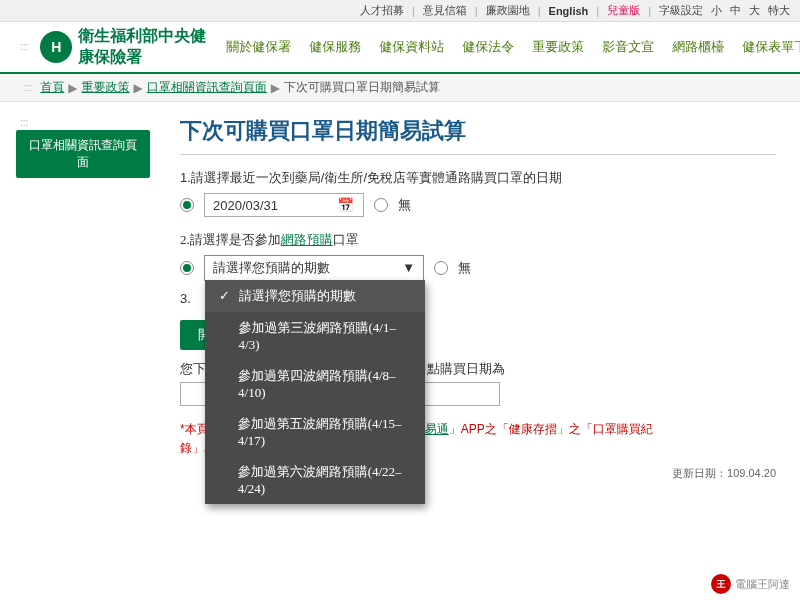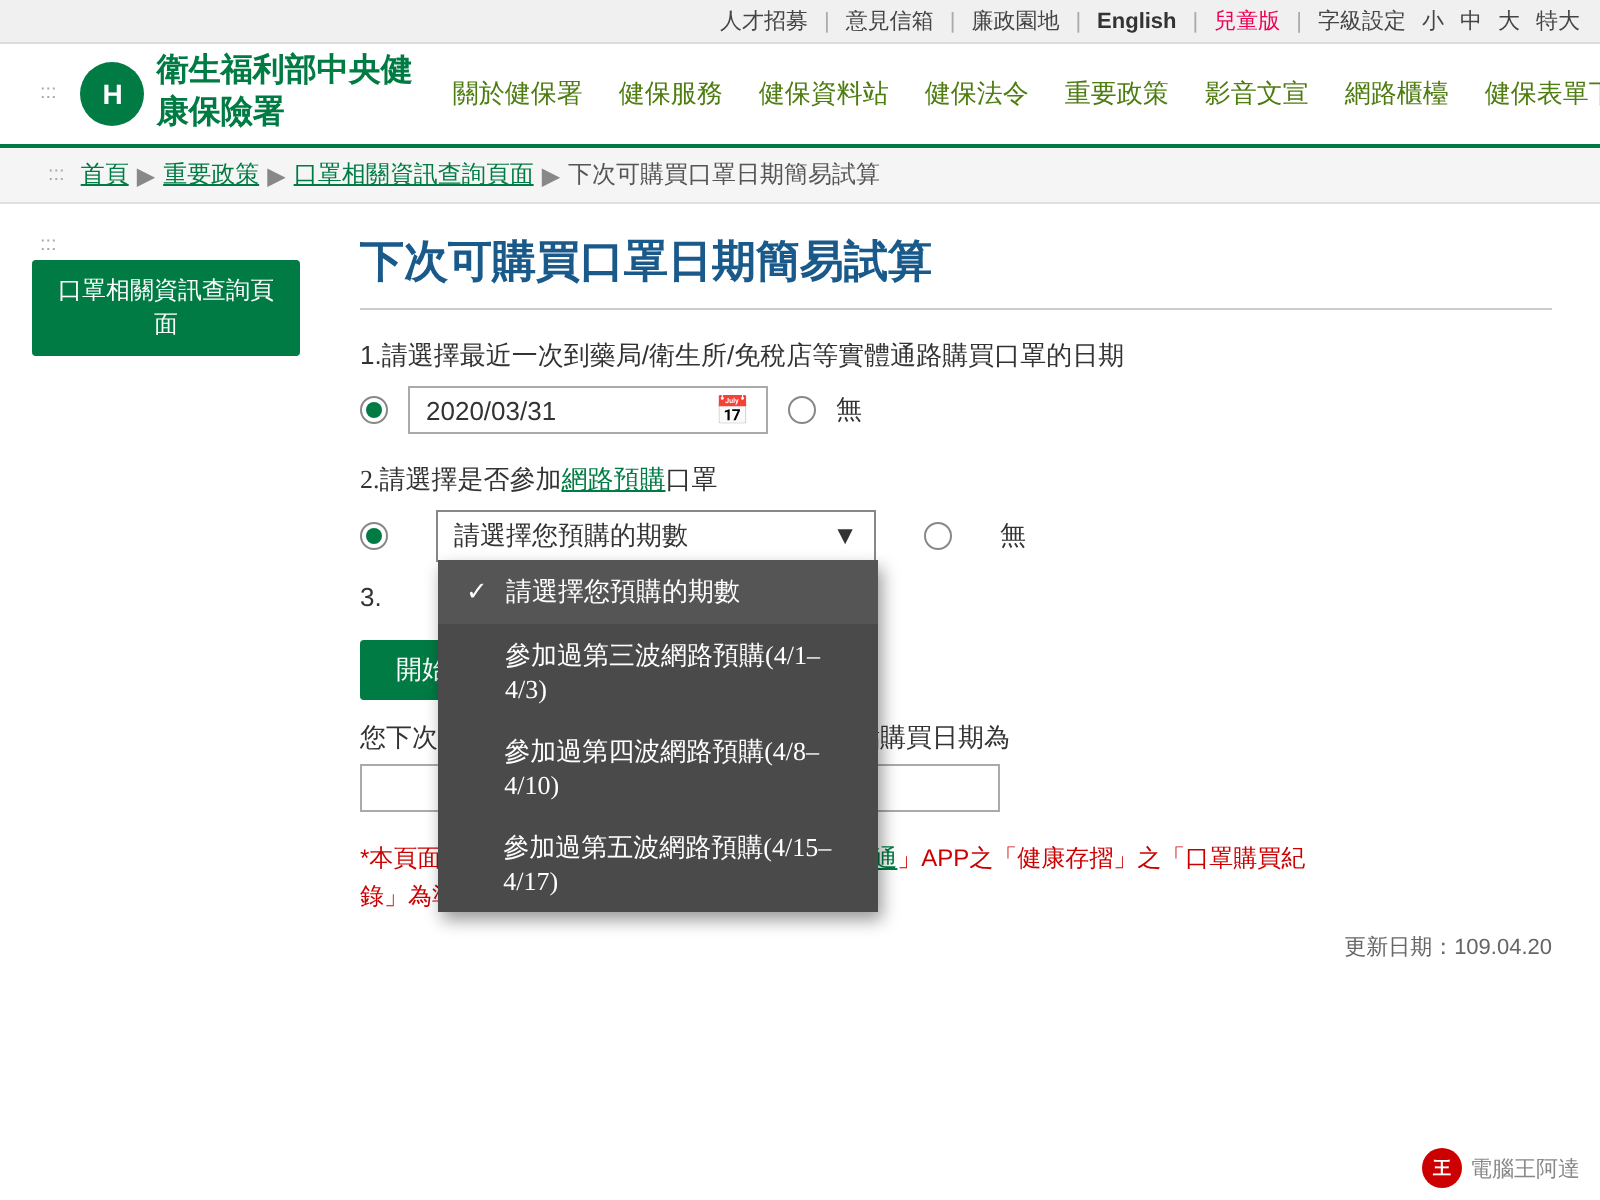--- a/index.html
+++ b/index.html
@@ -172,34 +172,34 @@
     .radio-circle.selected::after {
       content: '';
       width: 8px; height: 8px;
       background: #007b43;
       border-radius: 50%;
     }
     .date-input-box {
       border: 1px solid #aaa;
       padding: 3px 8px;
       font-size: 13px;
-      width: 180px;
+      width: 160px;
       display: flex;
       align-items: center;
       justify-content: space-between;
       background: #fff;
     }
     .calendar-icon { color: #555; font-size: 14px; }
     .wu-label { font-size: 13px; color: #333; }
 
     .section2 { margin-bottom: 10px; font-family: Liberation Serif, serif; }
     .dropdown-row {
       display: flex;
       align-items: center;
-      gap: 24px;
+      gap: 10px;
       margin-bottom: 4px;
     }
     .dropdown-box {
       border: 1px solid #888;
       background: #fff;
       padding: 3px 8px;
       width: 220px;
       font-size: 13px;
       display: flex;
       align-items: center;
@@ -387,20 +387,24 @@
               <span>參加過第三波網路預購(4/1–4/3)</span>
             </div>
             <div class="dropdown-item">
               <span class="checkmark"></span>
               <span>參加過第四波網路預購(4/8–4/10)</span>
             </div>
             <div class="dropdown-item">
               <span class="checkmark"></span>
               <span>參加過第五波網路預購(4/15–4/17)</span>
             </div>
+            <div class="dropdown-item">
+              <span class="checkmark"></span>
+              <span>參加過第六波網路預購(4/22–4/24)</span>
+            </div>
           </div>
         </div>
         <div class="radio-circle"></div>
         <span class="wu-label">無</span>
       </div>
     </div>
 
     
     <div class="section3">
       <span>3.</span>

